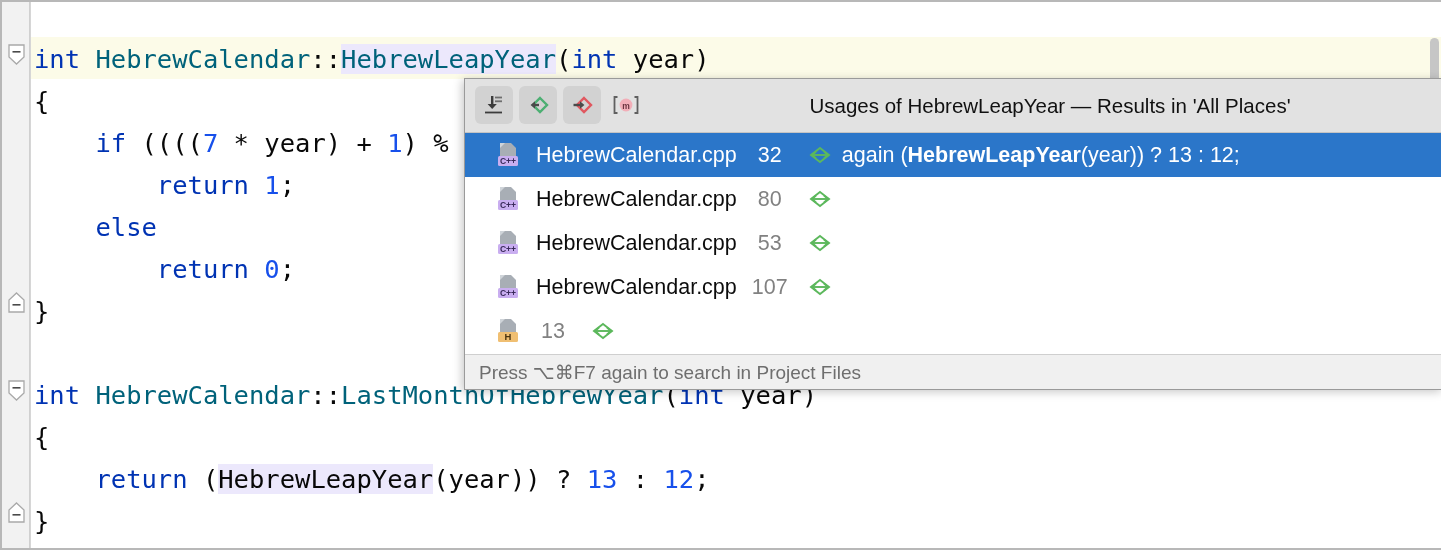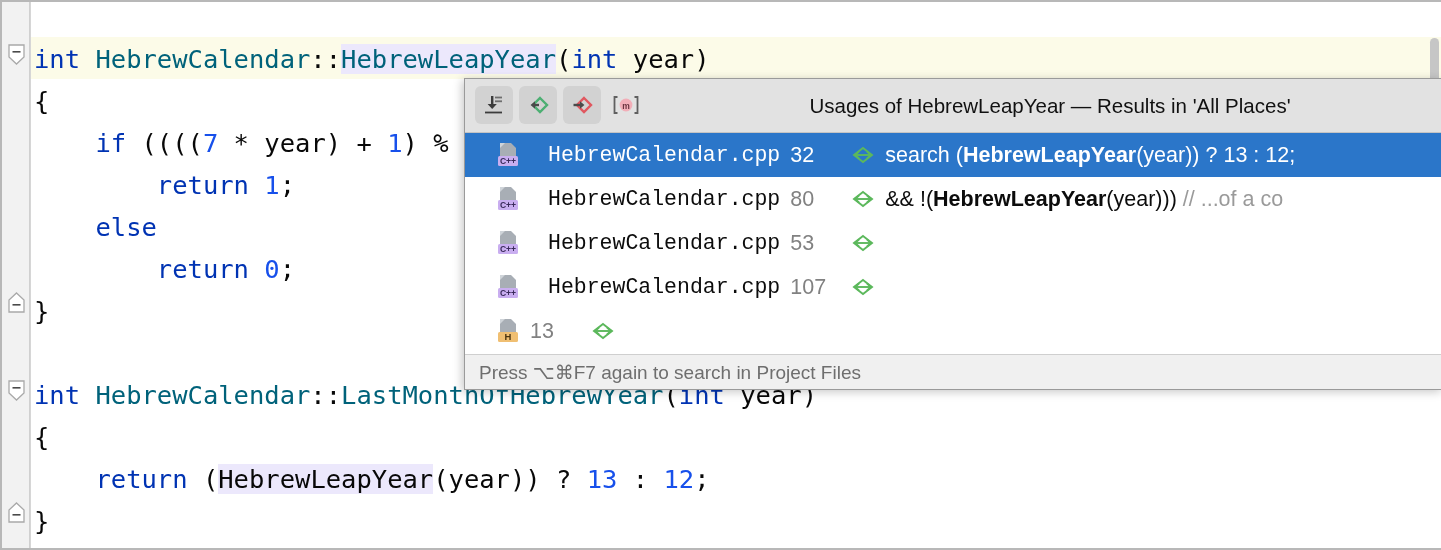--- a/index.html
+++ b/index.html
@@ -134,27 +134,26 @@
     overflow: hidden;
   }
   .row.selected { background: #2b76c9; color: #ffffff; }
   .file-icon {
     position: relative;
     width: 24px; height: 26px;
     margin-left: 31px;
     flex: 0 0 auto;
   }
   .file-name {
-    margin-left: 28px;
-    flex: 0 0 auto;
-    font-family: Liberation Mono, monospace;
+    margin-left: 16px;
+    flex: 0 0 auto;
   }
   .line-no {
     flex: 0 0 auto;
-    text-align: left;
+    text-align: center;
     color: #818181;
     width: 46px;
     margin-left: 10px;
   }
   .row.selected .line-no { color: #ffffff; }
   .usage-arrow {
     flex: 0 0 auto;
     margin-left: 14px;
     width: 26px; height: 20px;
     display: flex; align-items: center;
@@ -300,40 +299,39 @@
           <span class="file-name">HebrewCalendar.cpp</span>
           <span class="line-no">32</span>
           <span class="usage-arrow">
             <svg width="26" height="20" viewBox="0 0 26 20">
               <path d="M13 3 L22 10 L13 17 L4 10 Z" fill="none" stroke="#5cb85c" stroke-width="1.9"></path>
               <path d="M6 10 H20" stroke="#5cb85c" stroke-width="1.9"></path>
               <path d="M9 6.6 L5 10 L9 13.4" fill="none" stroke="#5cb85c" stroke-width="1.9"></path>
               <path d="M17 6.6 L21 10 L17 13.4" fill="none" stroke="#5cb85c" stroke-width="1.9"></path>
             </svg>
           </span>
-          <span class="snippet"><span>search (</span><b>HebrewLeapYear</b><span>(year)) ? </span><span class="n">13</span><span> : </span><span class="n">12</span><span>;</span></span>
+          <span class="snippet"><span>again (</span><b>HebrewLeapYear</b><span>(year)) ? </span><span class="n">13</span><span> : </span><span class="n">12</span><span>;</span></span>
         </div>
         <div class="row">
           <span class="file-icon"><svg width="24" height="26" viewBox="0 0 24 26">
               <path d="M4 1 H15 L20 6 V14 H4 Z" fill="#a8aeb5"></path>
               <path d="M4 1 L9 1 L4 6 Z" fill="#cfd4d9"></path>
               <rect x="2" y="14" width="20" height="10" rx="1.5" fill="#c9aef0"></rect>
               <text x="12" y="21.6" text-anchor="middle" font-family="Liberation Sans, sans-serif" font-size="8.6" font-weight="bold" fill="#3a2a5a">C++</text>
             </svg></span>
           <span class="file-name">HebrewCalendar.cpp</span>
           <span class="line-no">80</span>
           <span class="usage-arrow">
             <svg width="26" height="20" viewBox="0 0 26 20">
               <path d="M13 3 L22 10 L13 17 L4 10 Z" fill="none" stroke="#5cb85c" stroke-width="1.9"></path>
               <path d="M6 10 H20" stroke="#5cb85c" stroke-width="1.9"></path>
               <path d="M9 6.6 L5 10 L9 13.4" fill="none" stroke="#5cb85c" stroke-width="1.9"></path>
               <path d="M17 6.6 L21 10 L17 13.4" fill="none" stroke="#5cb85c" stroke-width="1.9"></path>
             </svg>
           </span>
-          <span class="snippet"><span>&amp;&amp; !(</span><b>HebrewLeapYear</b><span>(year)))</span><span class="c">   // ...of a co</span></span>
         </div>
         <div class="row">
           <span class="file-icon"><svg width="24" height="26" viewBox="0 0 24 26">
               <path d="M4 1 H15 L20 6 V14 H4 Z" fill="#a8aeb5"></path>
               <path d="M4 1 L9 1 L4 6 Z" fill="#cfd4d9"></path>
               <rect x="2" y="14" width="20" height="10" rx="1.5" fill="#c9aef0"></rect>
               <text x="12" y="21.6" text-anchor="middle" font-family="Liberation Sans, sans-serif" font-size="8.6" font-weight="bold" fill="#3a2a5a">C++</text>
             </svg></span>
           <span class="file-name">HebrewCalendar.cpp</span>
           <span class="line-no">53</span>

